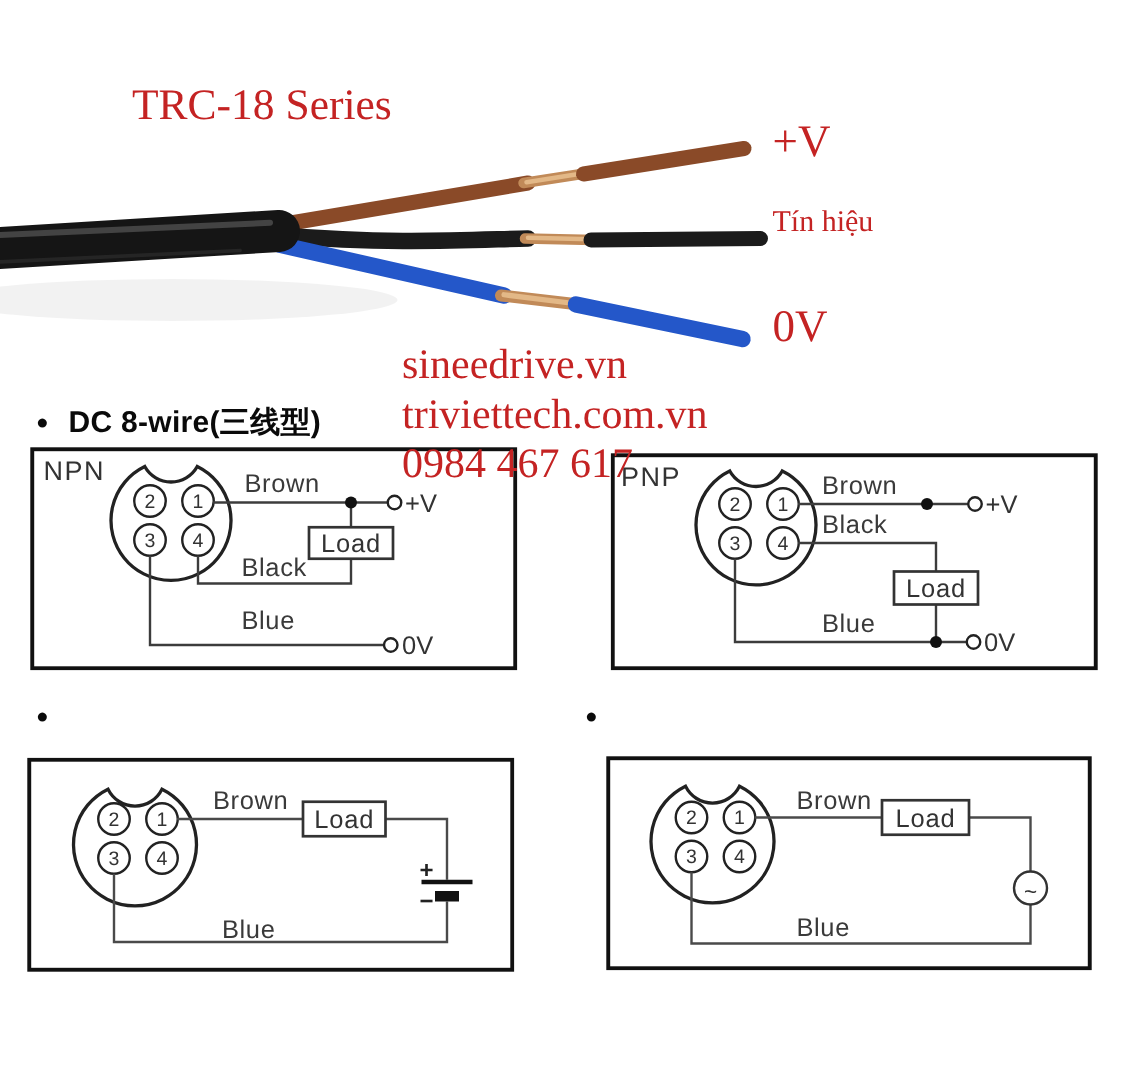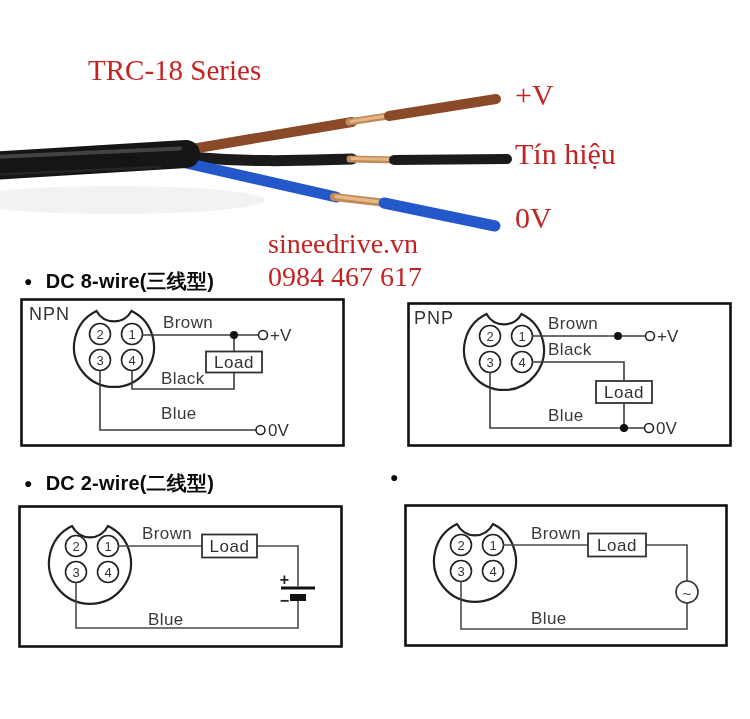--- a/index.html
+++ b/index.html
@@ -3,21 +3,21 @@
 <meta charset="utf-8">
 <style>
   html,body{margin:0;padding:0;background:#fff;}
   .canvas{position:relative;width:750px;height:719px;background:#ffffff;overflow:hidden;
           font-family:"Liberation Sans",sans-serif;}
   .abs{position:absolute;}
   
   .redtext{font-family:"Liberation Serif",serif;color:#c42323;z-index:6;white-space:nowrap;}
   .trc-title{left:88px;top:54px;font-size:29px;}
   .lbl-pv{left:515px;top:78px;font-size:30px;}
-  .lbl-sig{left:515px;top:137px;font-size:30px;}
+  .lbl-sig{left:515px;top:137px;font-size:20px;}
   .lbl-0v{left:515px;top:201px;font-size:30px;}
   .watermark{left:268px;top:227px;font-size:28px;line-height:33px;z-index:7;}
   
   .sec-header{display:flex;align-items:center;color:#0a0a0a;font-weight:bold;font-size:20px;
               letter-spacing:.2px;z-index:2;}
   .sec-header .bullet{font-size:14px;margin-right:13px;transform:translateY(-1px);}
   .hdr-dc3{left:24px;top:268px;}
   .hdr-dc2{left:24px;top:470px;}
   .hdr-ac2{left:390px;top:470px;}
   
@@ -66,20 +66,21 @@
       <path d="M-8,175 L160,167" fill="none" stroke="#303030" stroke-width="2.5" opacity="0.6" stroke-linecap="round"></path>
     </g>
   </svg>
 
   <div class="abs redtext trc-title">TRC-18 Series</div>
   <div class="abs redtext lbl-pv">+V</div>
   <div class="abs redtext lbl-sig">Tín hiệu</div>
   <div class="abs redtext lbl-0v">0V</div>
   <div class="abs redtext watermark">
     <div>sineedrive.vn</div>
+    <div>triviettech.com.vn</div>
     <div>0984 467 617</div>
   </div>
 
   <div class="abs sec-header hdr-dc3">
     <span class="bullet">●</span>
     <span>DC 8-wire(三线型)</span>
   </div>
 
   <svg class="abs dia" style="left:20px;top:298px;" width="325" height="149" viewBox="0 0 325 149">
     <rect x="1.5" y="1.5" width="322" height="146" fill="#fff" stroke="#111" stroke-width="2.6"></rect>
@@ -147,21 +148,20 @@
     <text class="load-label" text-anchor="middle" x="217" y="96">Load</text>
     <text class="wire-label" x="141" y="27">Brown</text>
     <text class="wire-label" x="141" y="53">Black</text>
     <text class="wire-label" x="141" y="119">Blue</text>
     <text class="term-label" x="250" y="40">+V</text>
     <text class="term-label" x="249" y="132">0V</text>
   </svg>
 
   <div class="abs sec-header hdr-dc2">
     <span class="bullet">●</span>
-    <span>DC 2-wire(二线型)</span>
   </div>
   <div class="abs sec-header hdr-ac2">
     <span class="bullet">●</span>
   </div>
 
   <svg class="abs dia" style="left:18px;top:505px;" width="325" height="143" viewBox="0 0 325 143">
     <rect x="1.5" y="1.5" width="322" height="140" fill="#fff" stroke="#111" stroke-width="2.6"></rect>
     <g stroke="#222" fill="#fff">
       <path d="M54,21.1 A41,41 0 1 0 90,21.1 A20,20 0 0 1 54,21.1 Z" stroke-width="2.2"></path>
       <circle cx="58" cy="41" r="10.5" stroke-width="1.6"></circle>

